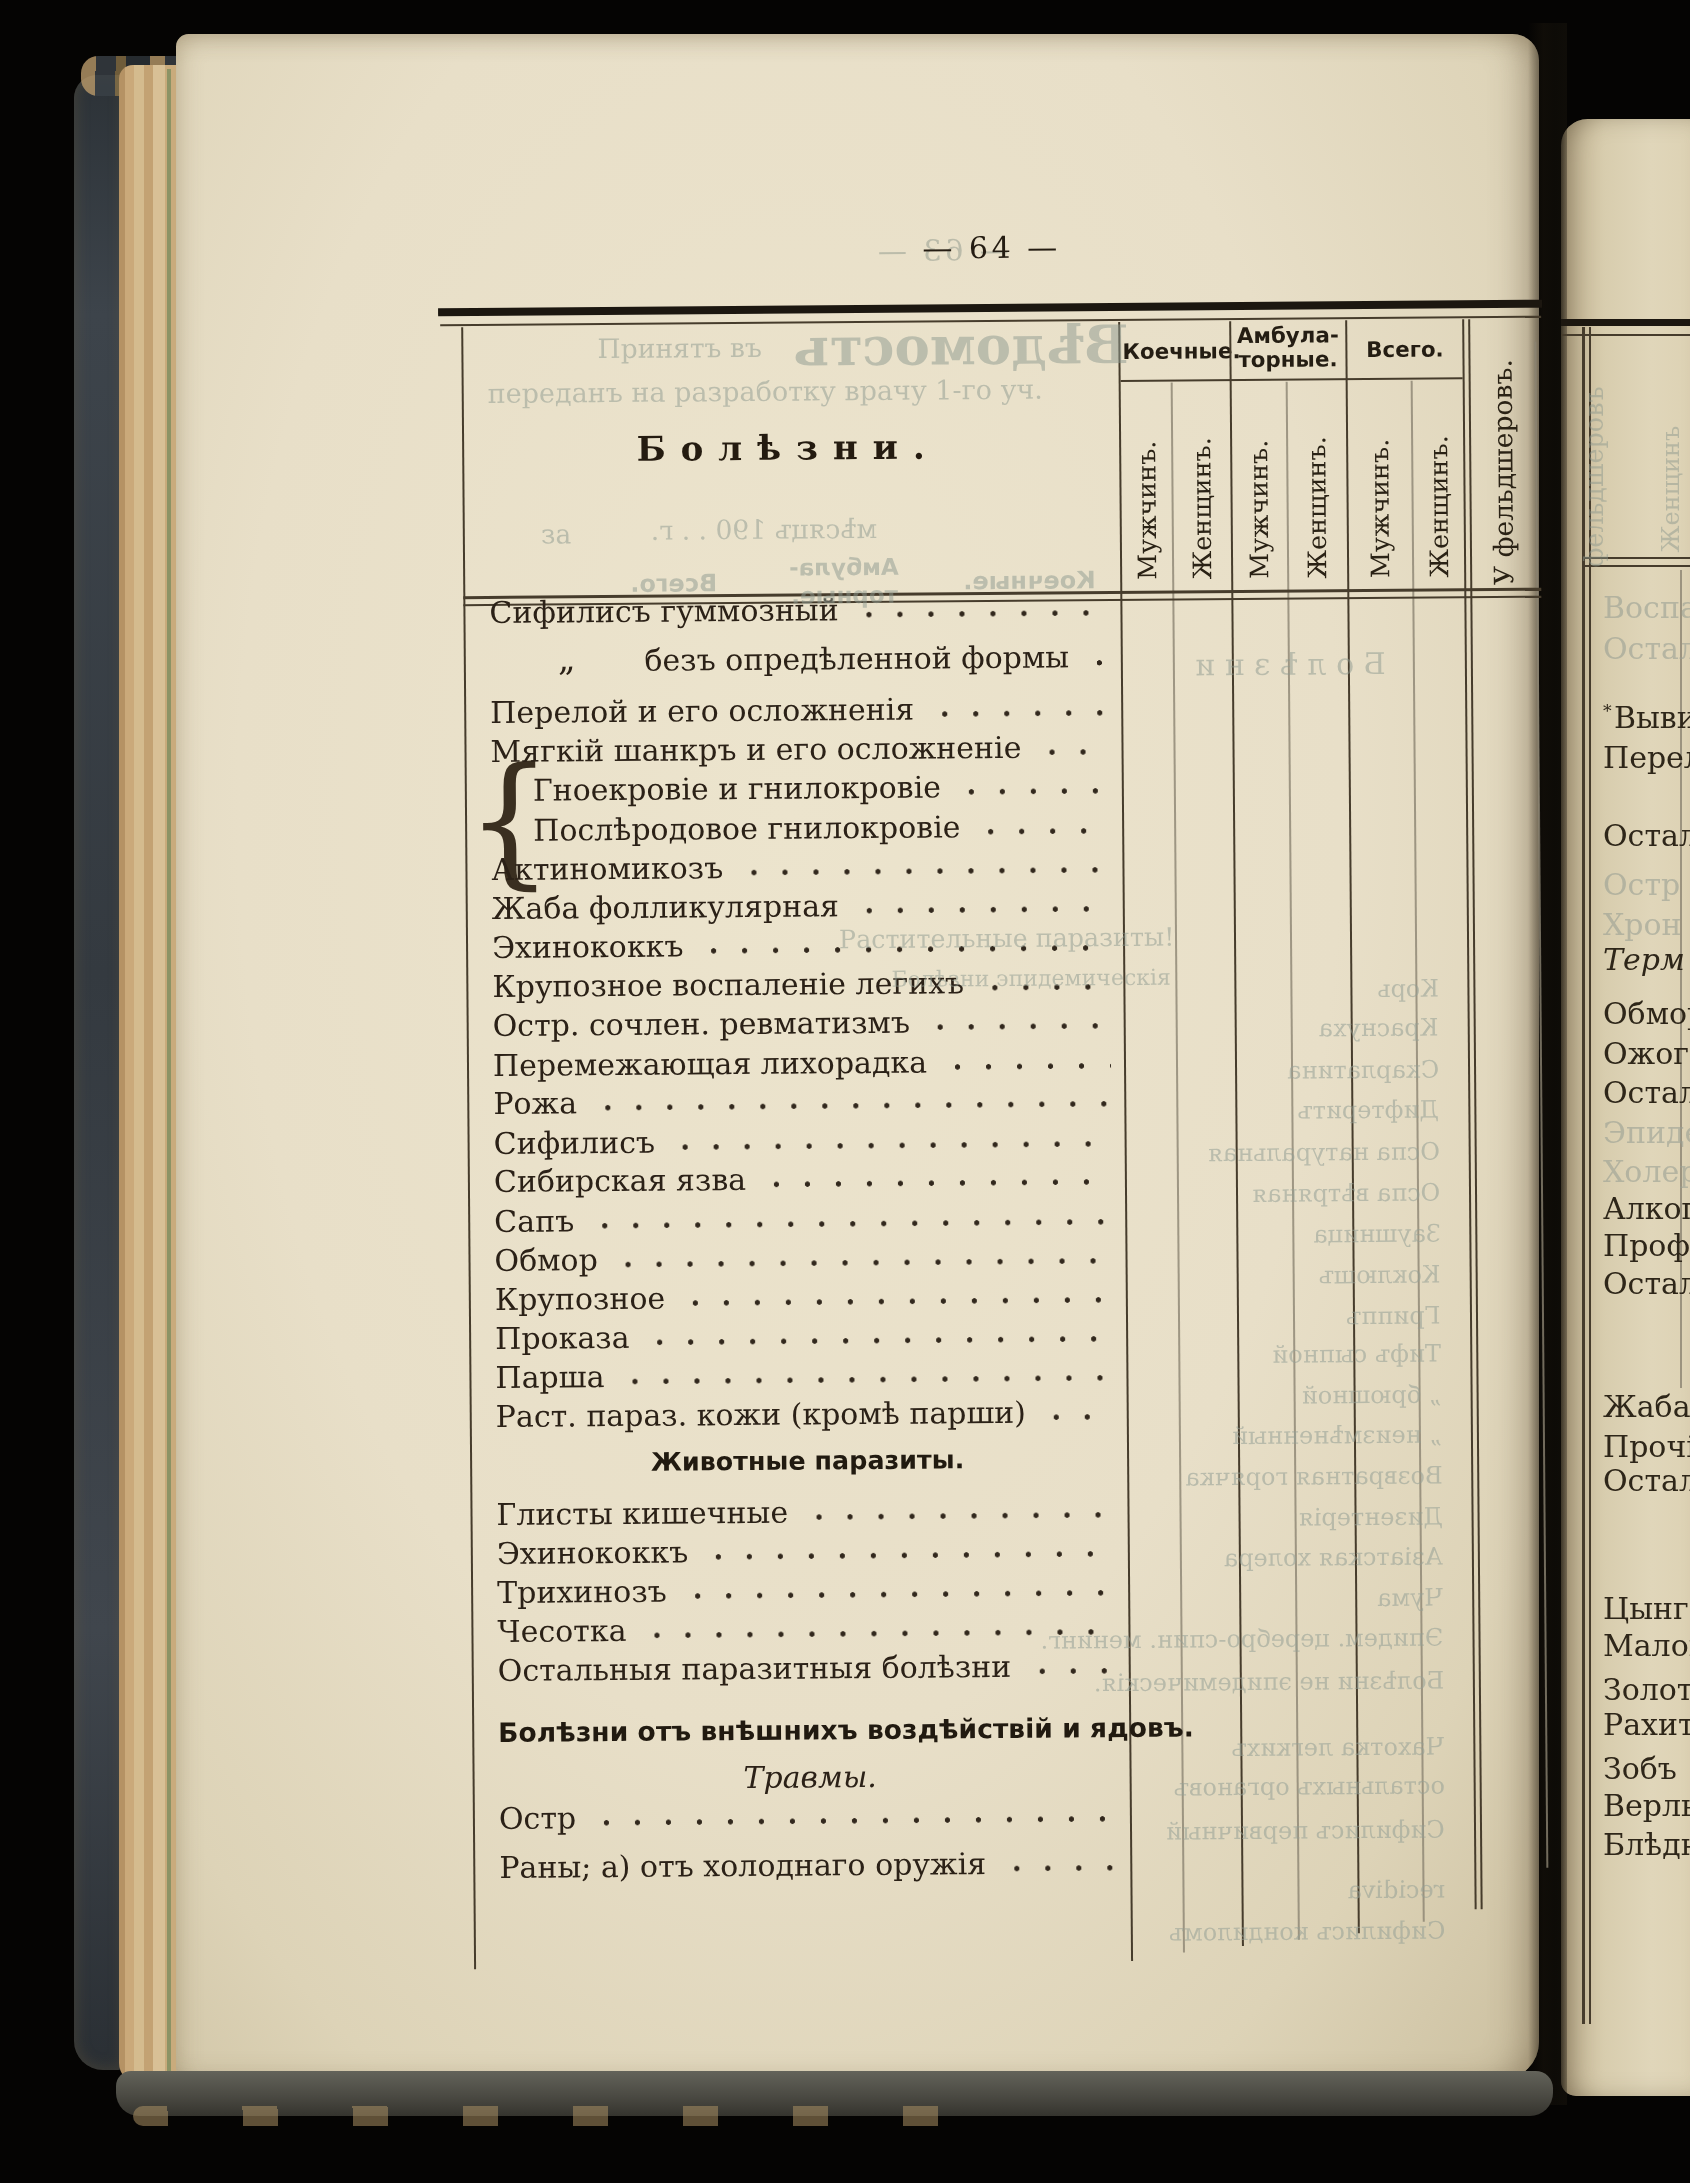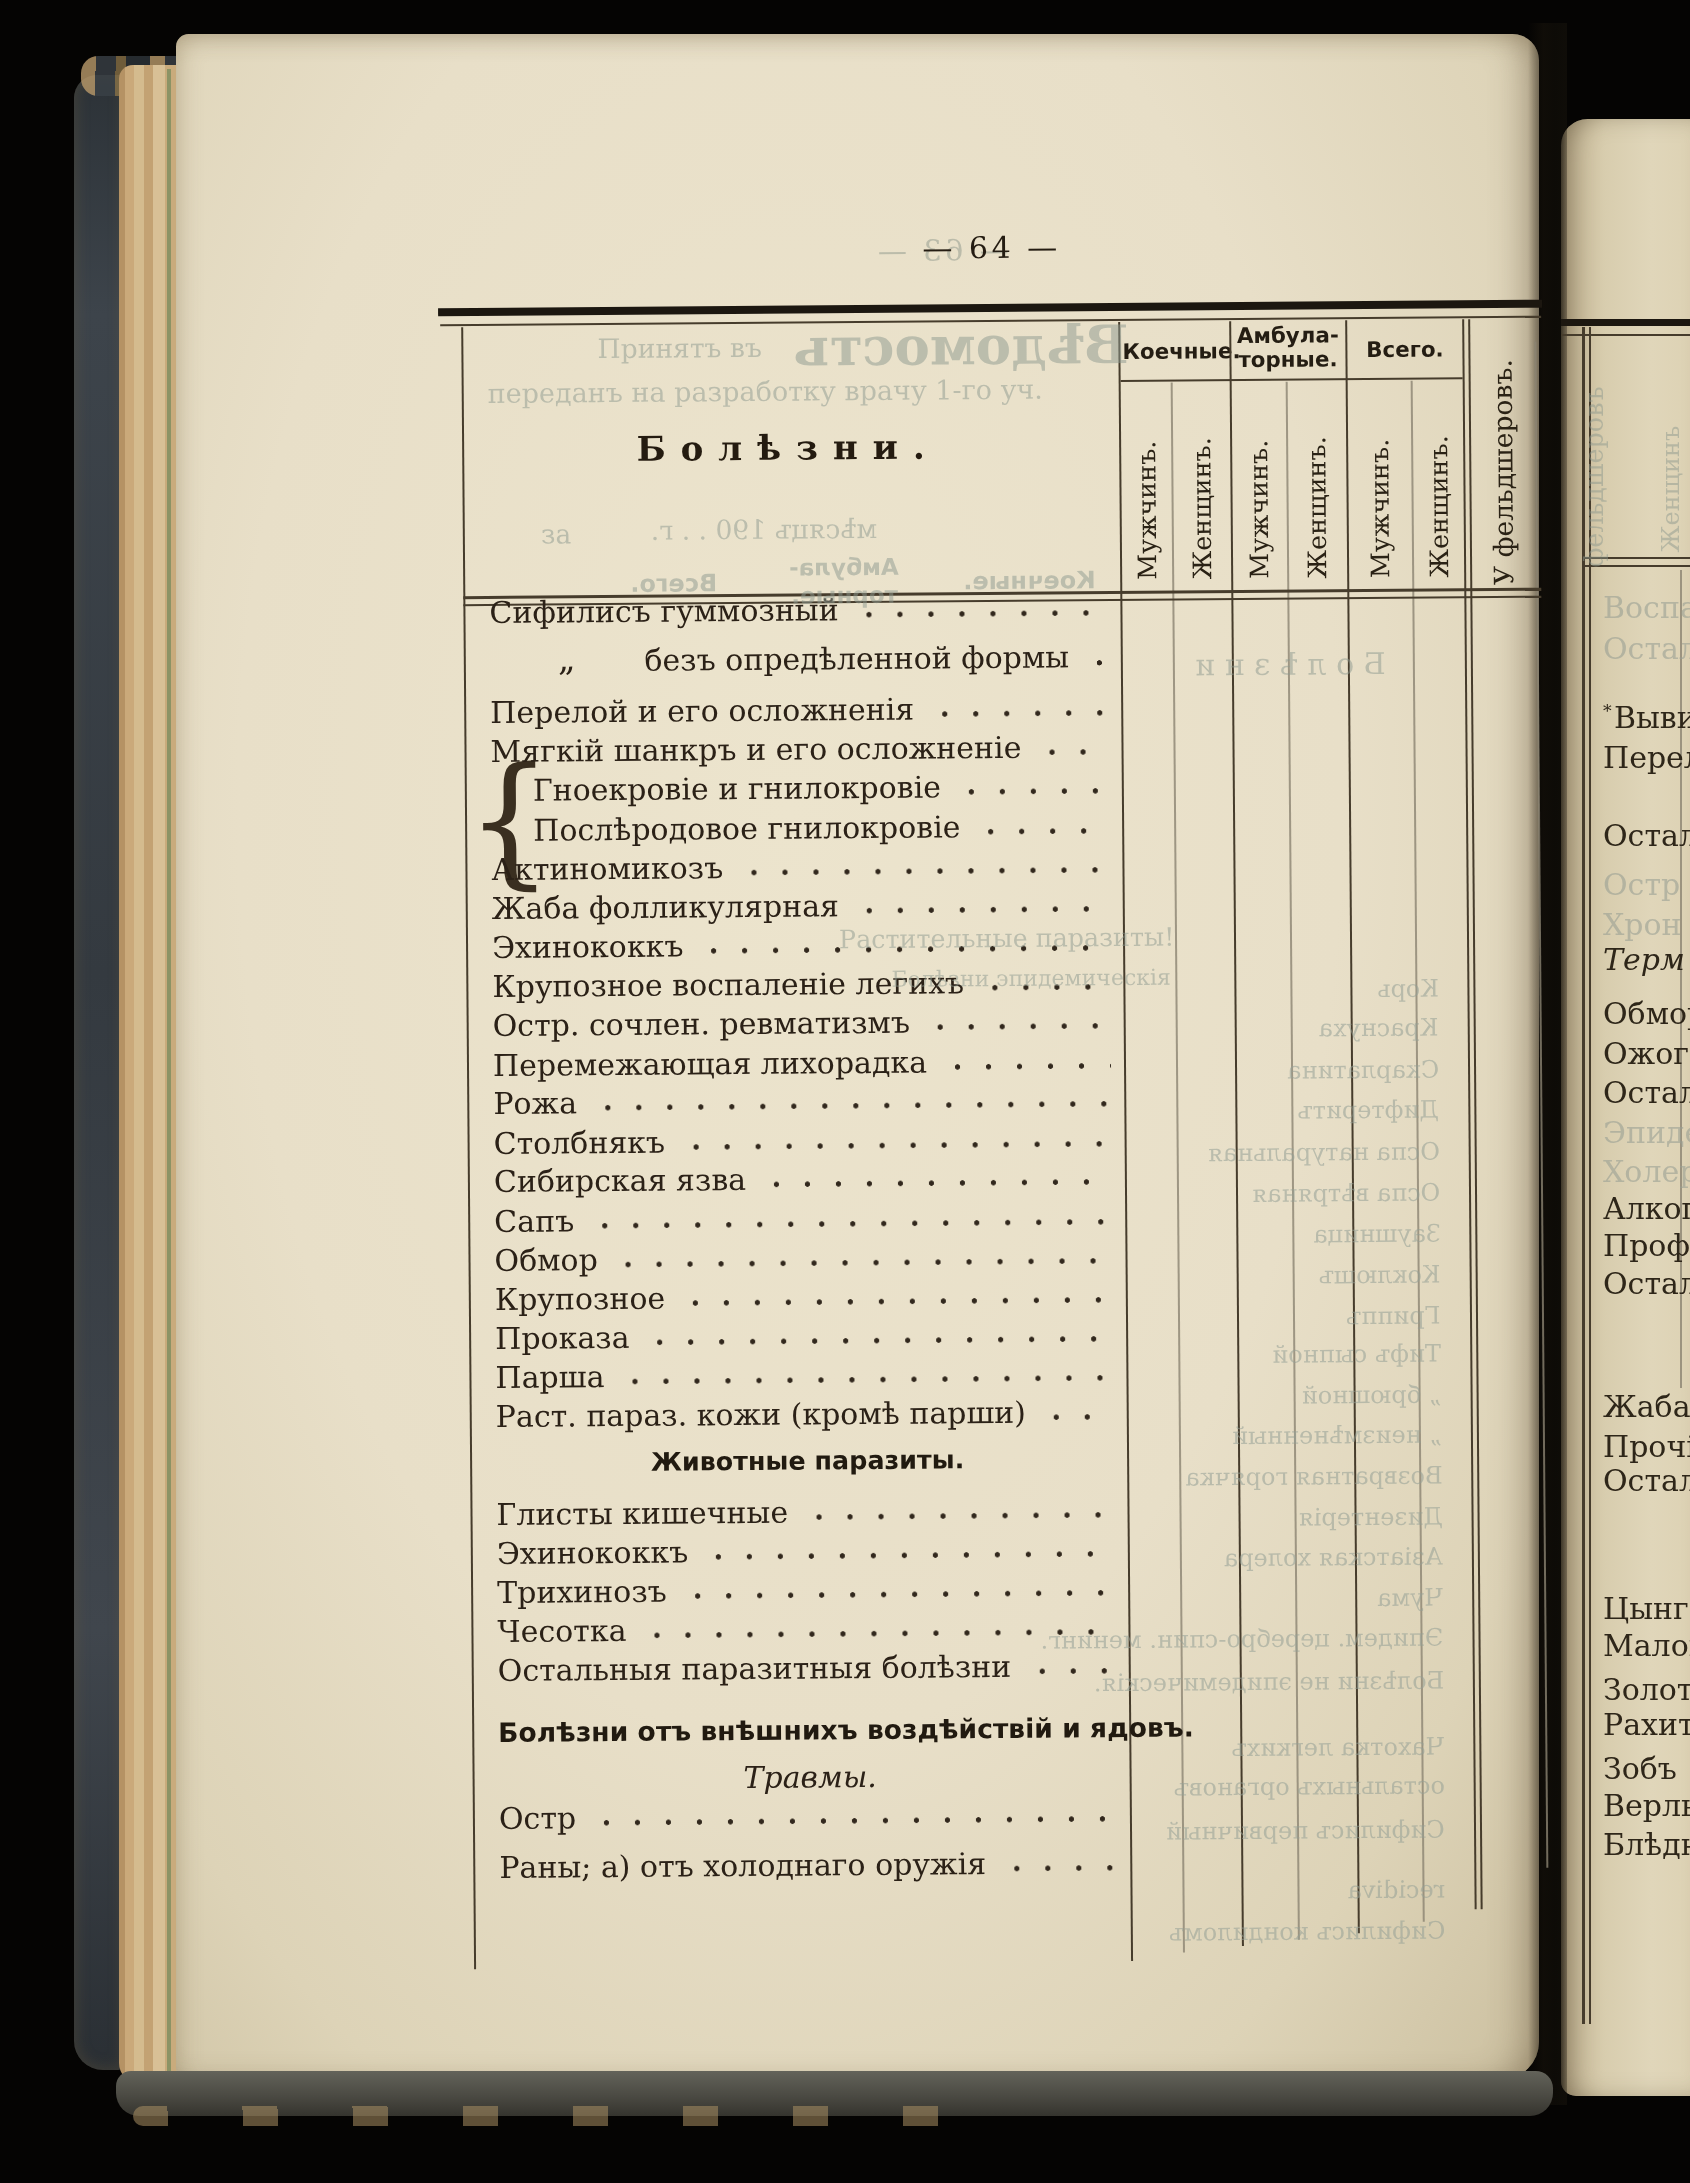--- a/index.html
+++ b/index.html
@@ -183,21 +183,21 @@
         </div>
         <div class="row " style="top: 1047px;">
           <span class="lbl">Перемежающая лихорадка</span>
           <span class="leader"></span>
         </div>
         <div class="row " style="top: 1085px;">
           <span class="lbl">Рожа</span>
           <span class="leader"></span>
         </div>
         <div class="row " style="top: 1125px;">
-          <span class="lbl">Столбнякъ</span>
+          <span class="lbl">Сифилисъ</span>
           <span class="leader"></span>
         </div>
         <div class="row " style="top: 1163px;">
           <span class="lbl">Сибирская язва</span>
           <span class="leader"></span>
         </div>
         <div class="row " style="top: 1203px;">
           <span class="lbl">Сапъ</span>
           <span class="leader"></span>
         </div>

